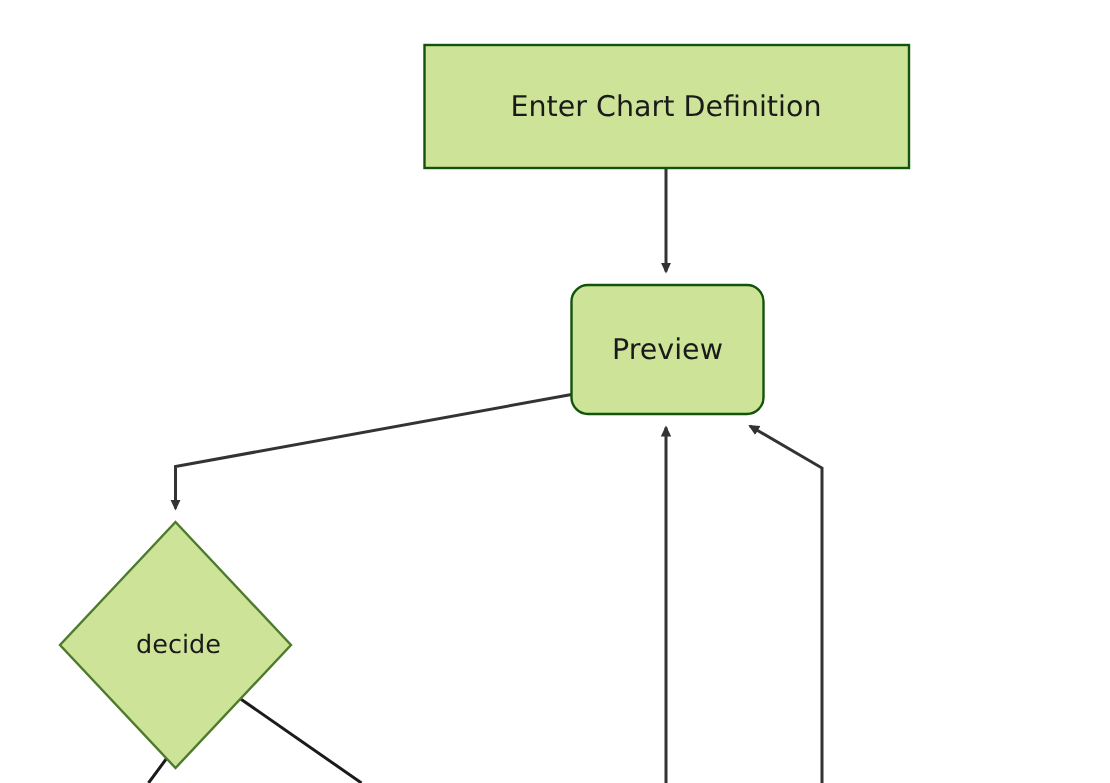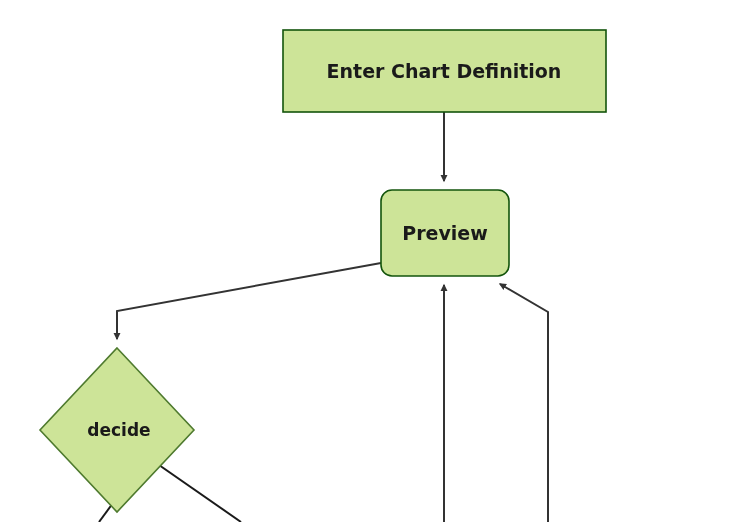--- a/index.html
+++ b/index.html
@@ -12,21 +12,20 @@
     width: 740px;
     height: 522px;
     overflow: hidden;
     font-family: "DejaVu Sans", sans-serif;
   }
   #diagram-root {
     position: relative;
     width: 612px;
     height: 522px;
     background: #ffffff;
-    font-weight: bold;
   }
   #flowchart-svg {
     position: absolute;
     top: 0;
     left: 0;
     width: 740px;
     height: 522px;
     display: block;
   }
   .node-shape {

